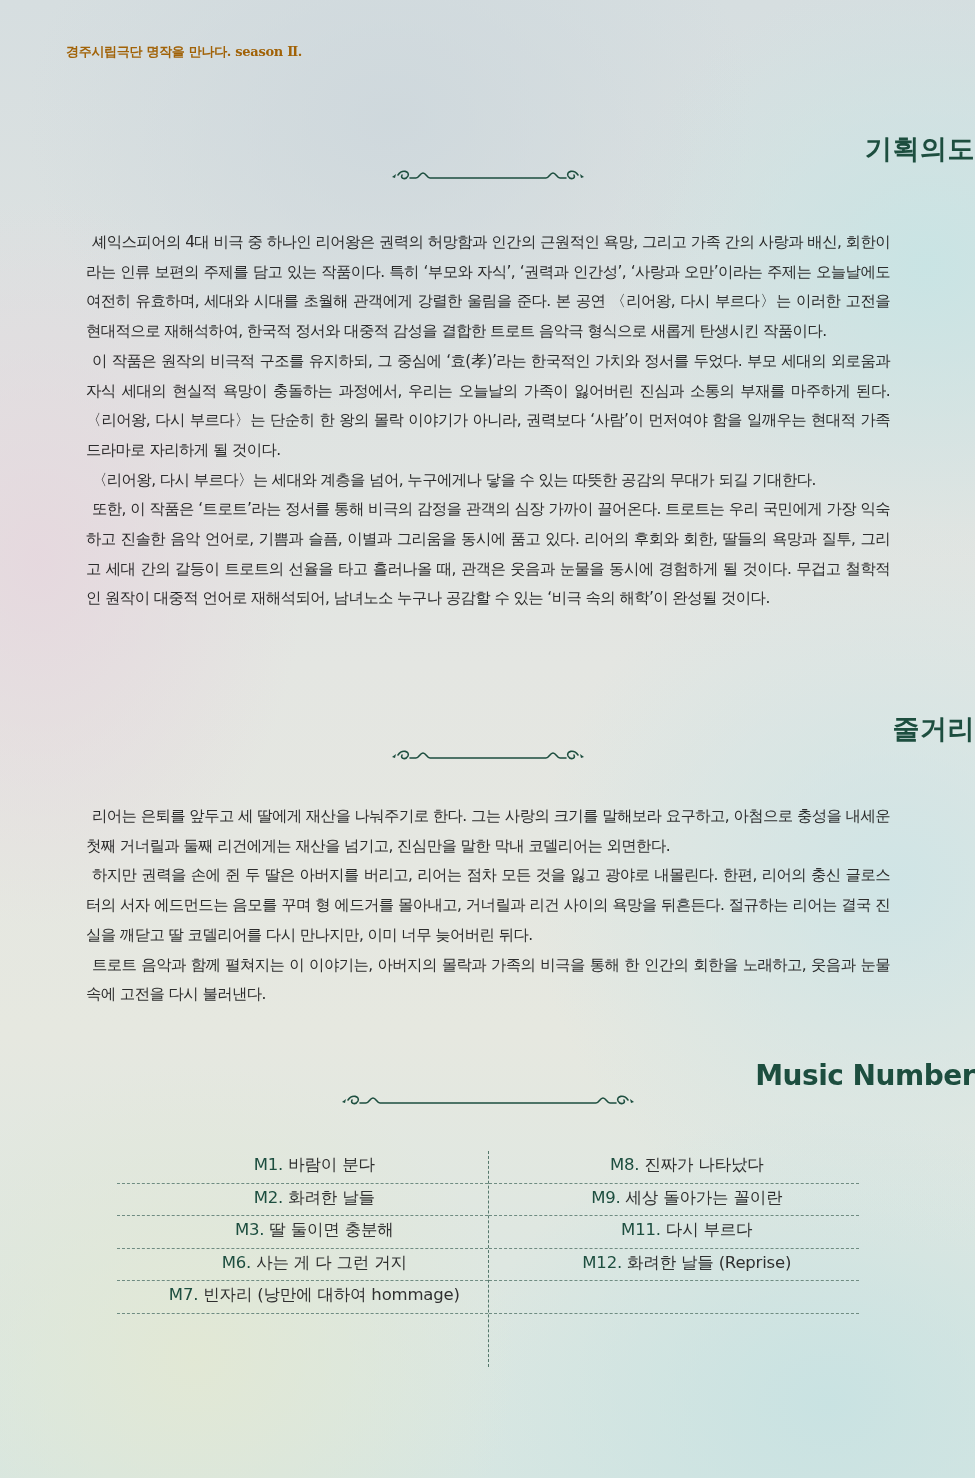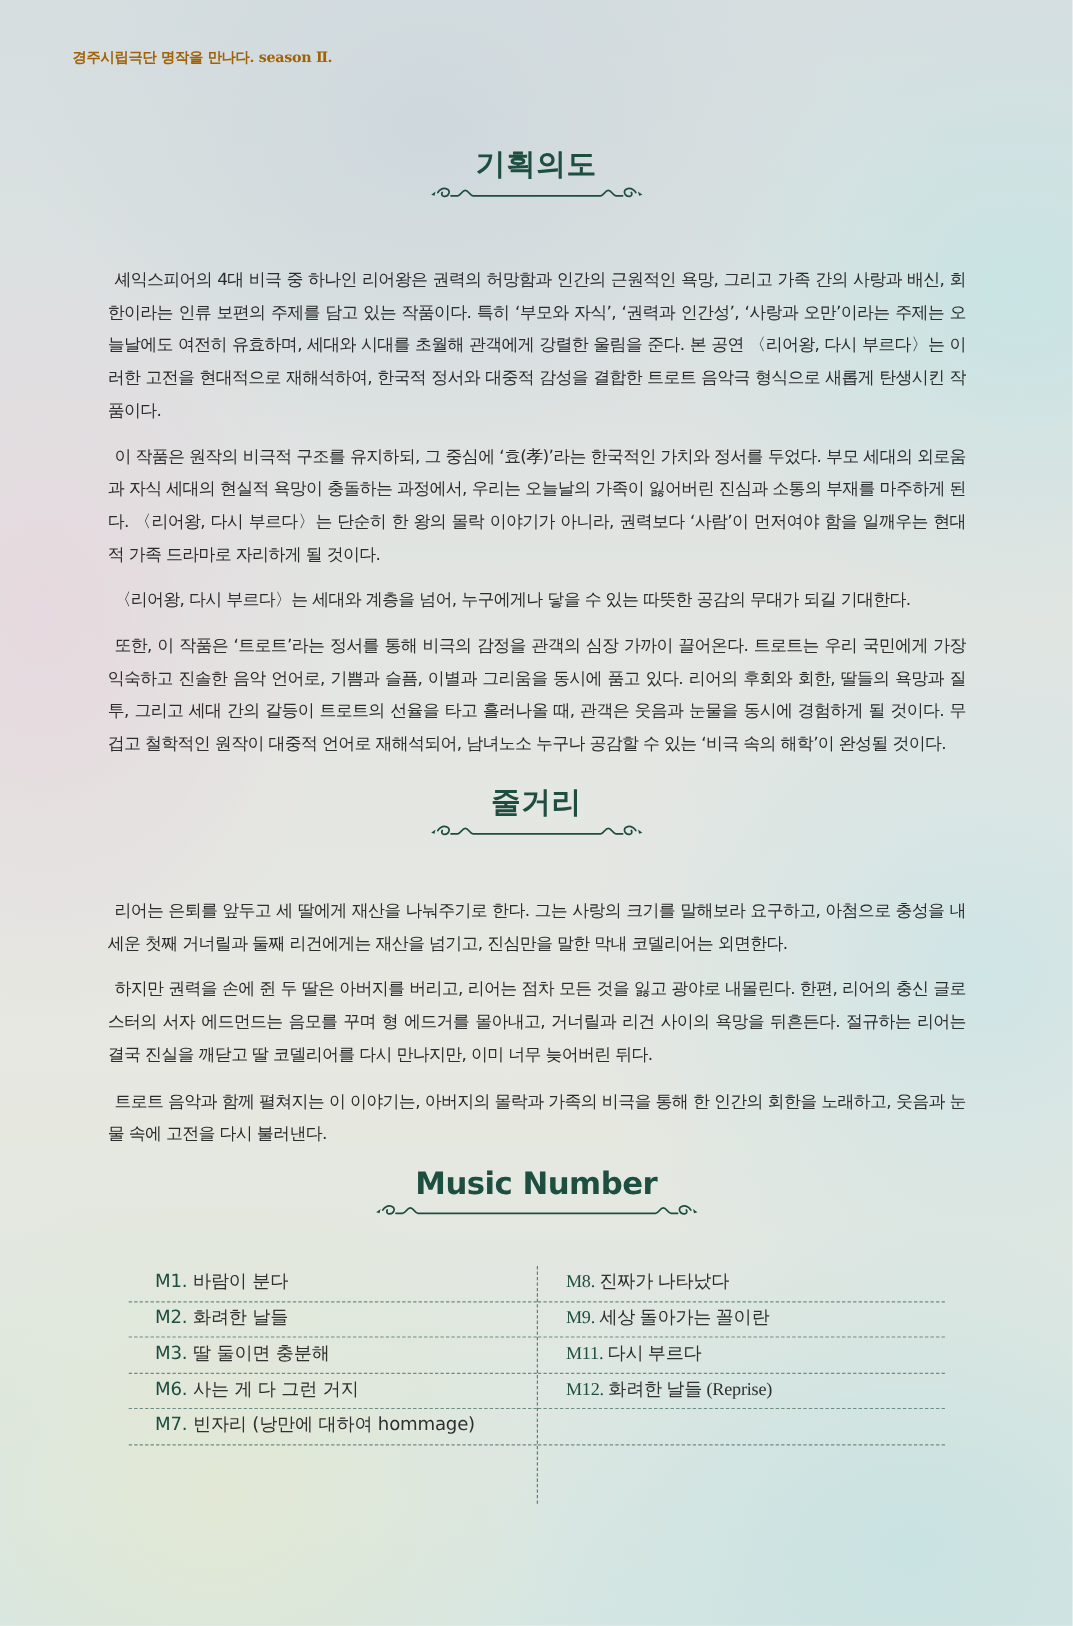--- a/index.html
+++ b/index.html
@@ -15,49 +15,49 @@
       radial-gradient(ellipse 460px 420px at 20% 92%, rgba(226,232,212,0.95), rgba(226,232,212,0) 70%),
       radial-gradient(ellipse 520px 420px at 85% 95%, rgba(200,226,226,0.95), rgba(200,226,226,0) 70%),
       linear-gradient(180deg, #d6dee0 0%, #e4e6e2 45%, #e6e8e0 70%, #d6e6e2 100%);
   }
   .header {
     position: absolute; left: 66px; top: 43px;
     font-family: "DejaVu Serif", "Liberation Serif", serif;
     font-size: 13px; font-weight: bold; color: #a16207; letter-spacing: -0.3px;
   }
   .section-title {
-    position: absolute; left: 0; width: 975px; text-align: center;
+    position: absolute; left: 0; width: 975px; text-align: right;
   }
   .section-title .t {
     display: inline-block; font-size: 27px; font-weight: bold; color: #1d4e3f;
     letter-spacing: 0.5px;
   }
   .section-title .t.serif {
     font-family: "DejaVu Sans", "Liberation Sans", sans-serif; font-size: 28px; letter-spacing: -0.5px;
   }
   .ornament { display: block; margin: 0 auto; }
   .body-text {
     position: absolute; left: 86px; width: 804px;
     font-size: 15.4px; line-height: 29.7px; color: #2b2b2b;
     letter-spacing: -0.6px; word-spacing: 0px;
   }
-  .body-text p { margin: 12px; text-align: justify; text-align-last: left; }
+  .body-text p { margin: 0; text-align: justify; text-align-last: left; }
   .body-text p.indent { text-indent: 6px; }
   .music-table {
     position: absolute; left: 117px; top: 1151px; width: 742px;
     display: flex;
   }
-  .col { width: 371px; position: relative; }
+  .col { width: 371px; position: relative; text-align: center; }
   .col.left { border-right: 1px dashed #54776b; height: 216px; }
   .row {
     height: 32.5px; line-height: 28px; border-bottom: 1px dashed #6f8c82;
     font-size: 16.5px; color: #2f2f2f; padding-left: 24px; box-sizing: border-box;
     letter-spacing: -0.2px; white-space: nowrap; margin-top: 0;
   }
-  .col.right .row { padding-left: 26px; font-family: Liberation Serif, serif; }
+  .col.right .row { padding-left: 26px; }
   .row .num { color: #1d4e3f; }
   .page-num {
     position: absolute; left: 0; width: 975px; top: 1507px; text-align: center;
     font-family: "DejaVu Serif", "Liberation Serif", serif;
     font-size: 17px; color: #701a75;
   }
 </style>
 </head>
 <body>
 

